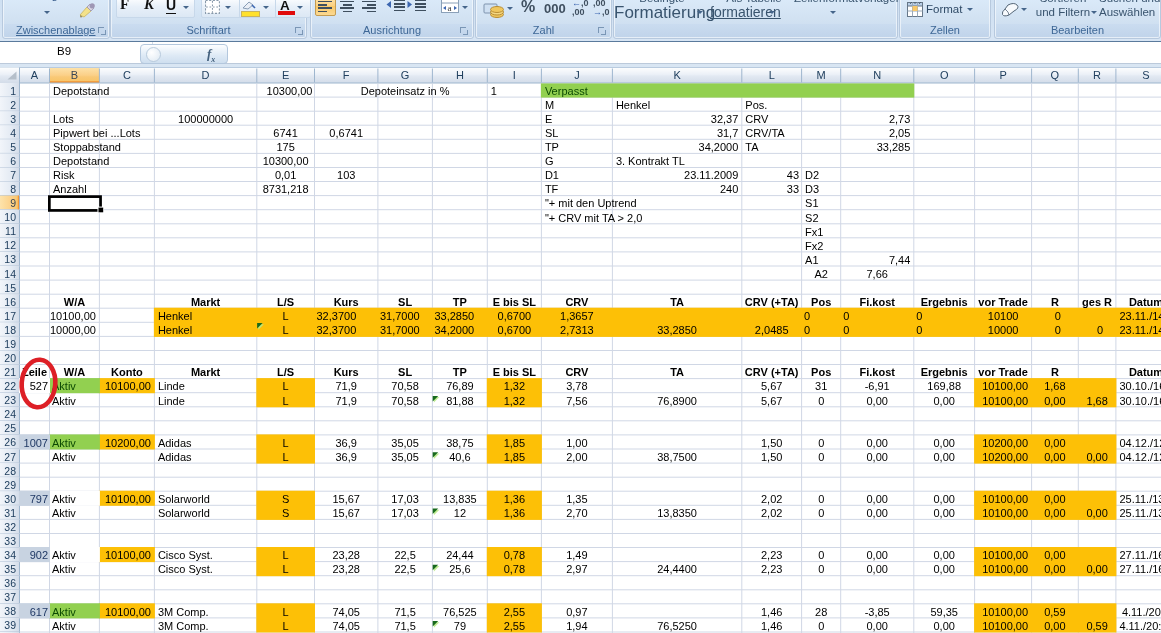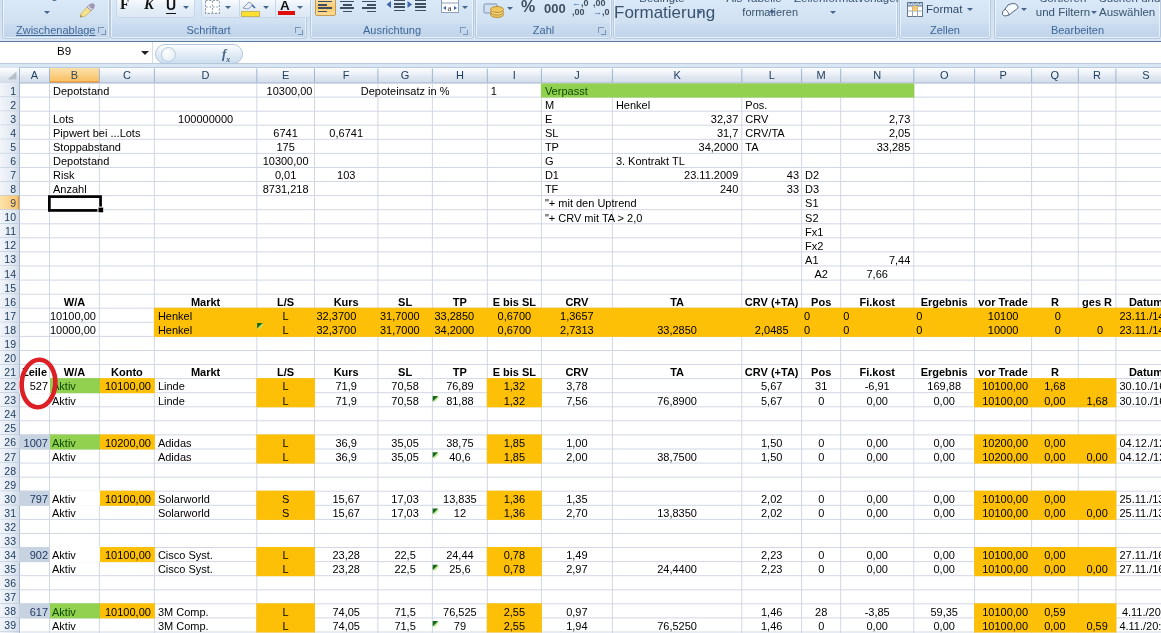--- a/index.html
+++ b/index.html
@@ -3,21 +3,21 @@
 <style>
 html,body{margin:0;padding:0;width:1161px;height:633px;overflow:hidden;
 font-family:"Liberation Sans",sans-serif;background:#fff;}
 #ribbon{position:absolute;left:0;top:0;width:1161px;height:40.5px;overflow:hidden;
 background:linear-gradient(#cfe0f2,#d7e5f4);}
 #ribline{position:absolute;left:0;top:40.5px;width:1161px;height:1.5px;background:#5a7a9c;}
 #fbar{position:absolute;left:0;top:42px;width:1161px;height:21px;background:#fff;border-bottom:1px solid #bccadb;}
 #nbox{position:absolute;left:0;top:0;width:152px;height:21px;border-right:1px solid #d4dde8;}
 #nbtext{position:absolute;left:57px;top:3px;font-size:11.5px;color:#000;}
 #nbdd{position:absolute;left:141px;top:9px;width:0;height:0;border-left:4px solid transparent;border-right:4px solid transparent;border-top:4px solid #222;}
-#fxp{position:absolute;left:155px;top:1.5px;width:86px;height:18.5px;border-radius:10px;
+#fxp{position:absolute;left:140px;top:1.5px;width:86px;height:18.5px;border-radius:4px;
 border:1px solid #b3c7dd;background:linear-gradient(#fdfeff,#dde9f5 60%,#cfdfef);}
 #fxc{position:absolute;left:5px;top:2.2px;width:13px;height:13px;border-radius:50%;
 background:radial-gradient(circle at 35% 35%,#ffffff,#dde8f2);border:1px solid #b9cbdd;}
 #fx{position:absolute;left:66px;top:1px;font-family:"Liberation Serif",serif;font-style:italic;font-weight:700;font-size:13px;color:#44617e;}
 #fx sub{font-size:8px;}
 svg text{white-space:pre;}
 </style></head>
 <body>
 <div id="ribbon">
     <div style="position:absolute;left:2px;top:-6px;width:105.5px;height:43px;border:1px solid #b7c9de;border-radius:3px;background:linear-gradient(#dcebfa,#d2e2f2 55%,#c8daee);box-shadow:inset 0 0 0 1px rgba(255,255,255,.55);">
@@ -137,21 +137,21 @@
         <div style="position:absolute;left:3px;top:3px;width:4px;height:4px;border-right:1px solid #7a96b5;border-bottom:1px solid #7a96b5;"></div>
       </div>
       <div style="position:absolute;left:0;right:0;bottom:2px;text-align:center;font-size:11px;color:#3e6796;">Zahl</div>
     </div>
     <div style="position:absolute;left:613px;top:-6px;width:283px;height:43px;border:1px solid #b7c9de;border-radius:3px;background:linear-gradient(#dcebfa,#d2e2f2 55%,#c8daee);box-shadow:inset 0 0 0 1px rgba(255,255,255,.55);">
       <div style="position:absolute;left:1px;right:1px;bottom:1px;height:13px;background:linear-gradient(#cadcf0,#c1d4ea);border-radius:0 0 2px 2px;"></div>
       <div style="position:absolute;top:-3px;height:13px;text-align:center;font-size:11.5px;color:#39546e;line-height:13px;white-space:nowrap;left:0px;width:96px;">Bedingte</div>
       <div style="position:absolute;top:11px;height:13px;text-align:right;font-size:17px;color:#39546e;line-height:13px;white-space:nowrap;left:0px;width:96px;">Formatierung</div>
       <div style="position:absolute;left:83px;top:16px;width:0;height:0;border-left:3px solid transparent;border-right:3px solid transparent;border-top:3px solid #45658a;"></div>
       <div style="position:absolute;top:-3px;height:13px;text-align:center;font-size:11.5px;color:#39546e;line-height:13px;white-space:nowrap;left:96px;width:88px;">Als Tabelle</div>
-      <div style="position:absolute;top:11px;height:13px;text-align:right;font-size:11px;color:#39546e;line-height:13px;white-space:nowrap;left:96px;width:88px;">formatieren</div>
+      <div style="position:absolute;top:11px;height:13px;text-align:left;font-size:14px;color:#39546e;line-height:13px;white-space:nowrap;left:96px;width:88px;text-decoration:underline;">formatieren</div>
       <div style="position:absolute;left:155px;top:16px;width:0;height:0;border-left:3px solid transparent;border-right:3px solid transparent;border-top:3px solid #45658a;"></div>
       <div style="position:absolute;top:-3px;height:13px;text-align:center;font-size:11.5px;color:#39546e;line-height:13px;white-space:nowrap;left:180px;width:100px;">Zellenformatvorlagen</div>
       <div style="position:absolute;left:216px;top:16px;width:0;height:0;border-left:3px solid transparent;border-right:3px solid transparent;border-top:3px solid #45658a;"></div>
     </div>
     <div style="position:absolute;left:899px;top:-6px;width:90px;height:43px;border:1px solid #b7c9de;border-radius:3px;background:linear-gradient(#dcebfa,#d2e2f2 55%,#c8daee);box-shadow:inset 0 0 0 1px rgba(255,255,255,.55);">
       <div style="position:absolute;left:1px;right:1px;bottom:1px;height:13px;background:linear-gradient(#cadcf0,#c1d4ea);border-radius:0 0 2px 2px;"></div>
       <svg style="position:absolute;left:7px;top:6.5px;" width="17" height="16" viewBox="0 0 17 16">
  <rect x="0.5" y="0.5" width="15" height="14" fill="#fff" stroke="#667788"></rect>
  <rect x="0.5" y="0.5" width="15" height="3.5" fill="#b9cfe8" stroke="#667788"></rect>
  <line x1="5.5" y1="0.5" x2="5.5" y2="14.5" stroke="#99a9b9"></line>

